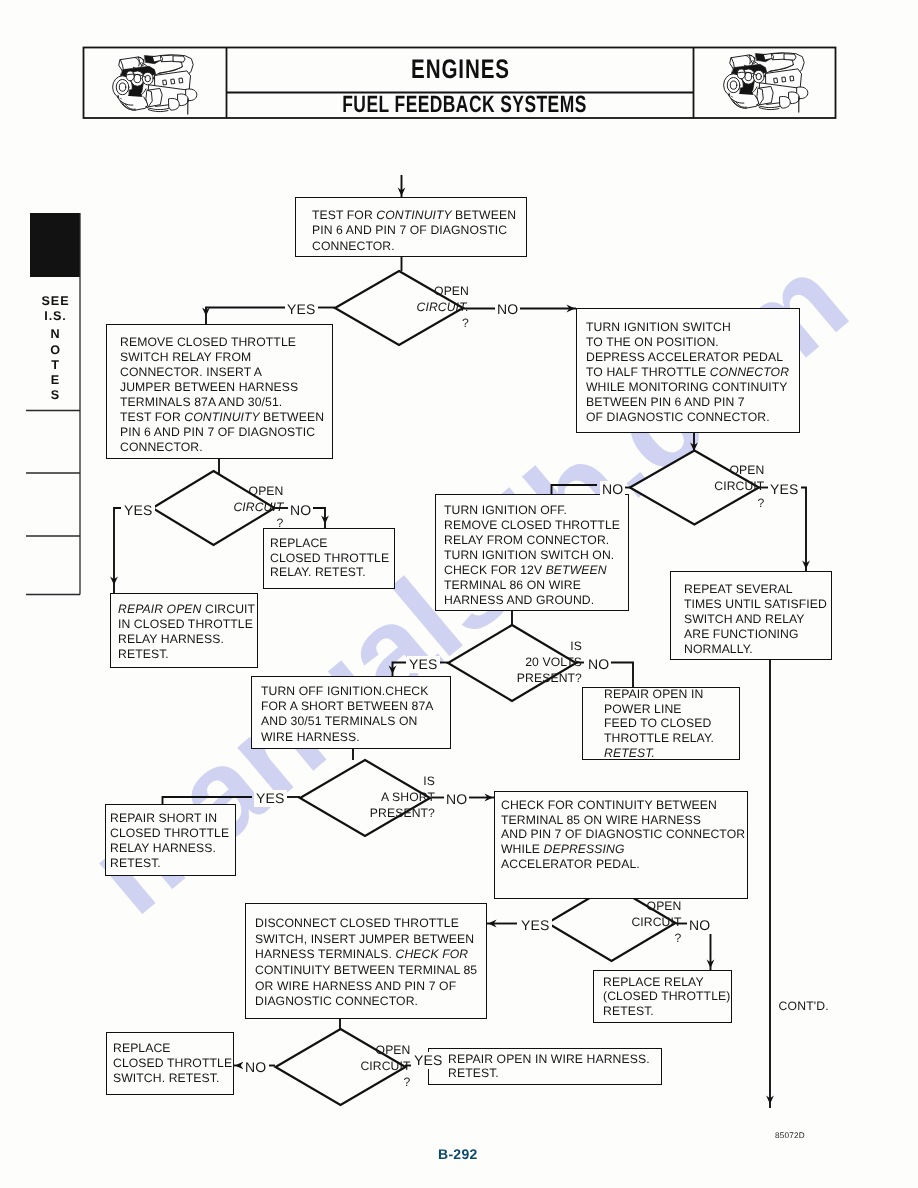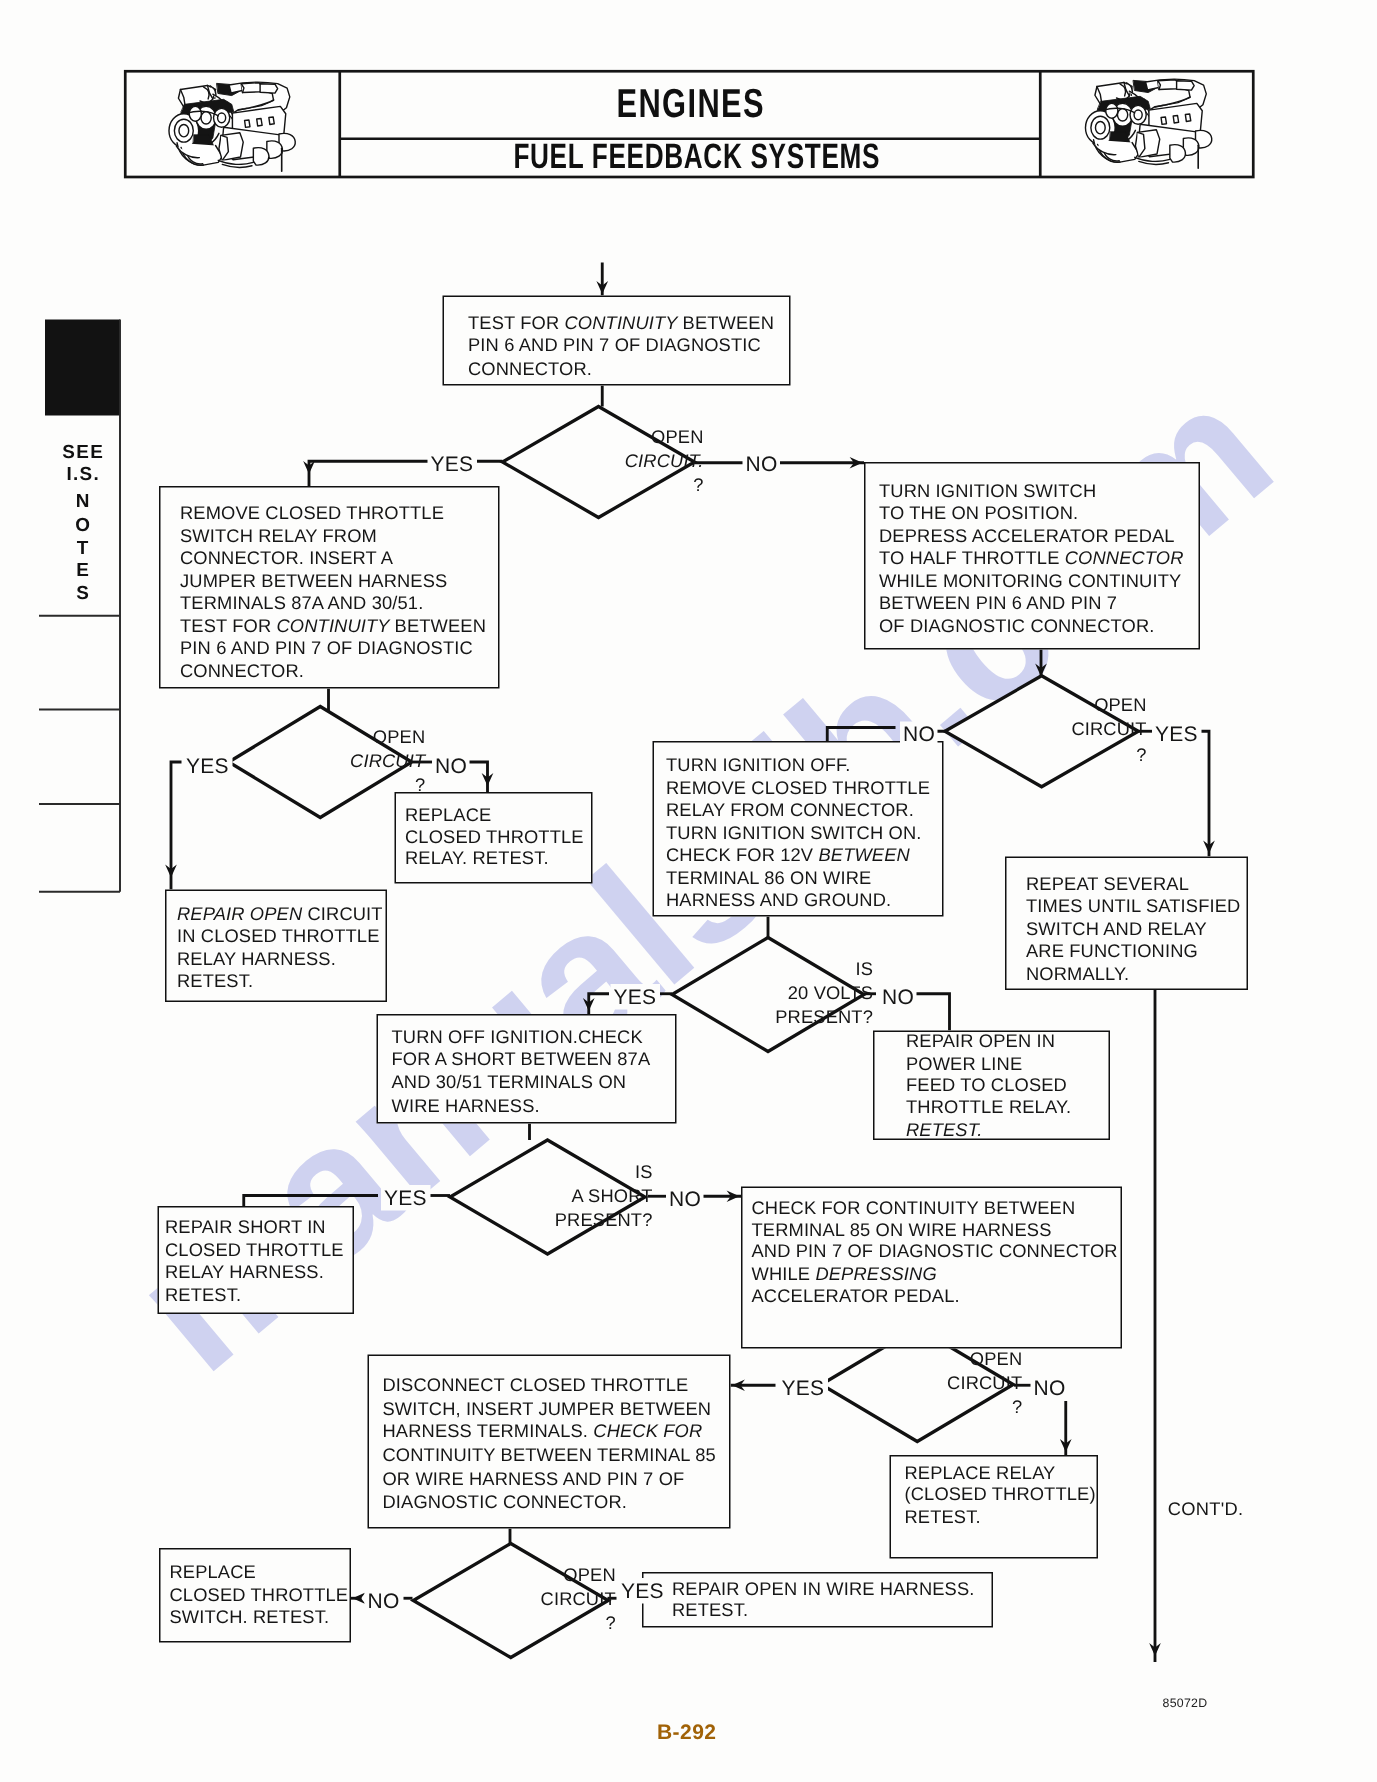--- a/index.html
+++ b/index.html
@@ -32,21 +32,21 @@
   .ftxt{position:absolute;color:#161616;white-space:nowrap;letter-spacing:.1px;}
   .ftxt i{font-style:italic;}
   .dtxt{position:absolute;color:#161616;text-align:right;white-space:nowrap;letter-spacing:.1px;}
   .dtxt i{font-style:italic;}
   .elabel{position:absolute;font-size:14px;color:#161616;white-space:nowrap;
      letter-spacing:.2px;line-height:1;background:#fdfdfc;padding:1px 2px 2px 2px;}
   .note{position:absolute;font-size:12.2px;color:#161616;text-align:center;
         line-height:14.7px;white-space:nowrap;letter-spacing:.2px;}
 
   
-  #pgnum{position:absolute;left:438px;top:1146px;font-size:14px;font-weight:bold;color:#a16207;letter-spacing:.3px;}
+  #pgnum{position:absolute;left:438px;top:1146px;font-size:14px;font-weight:bold;color:#0c4a6e;letter-spacing:.3px;}
   #figcode{position:absolute;left:775px;top:1131px;font-size:8.2px;color:#222;letter-spacing:.2px;}
 
   svg.lines{position:absolute;left:0;top:0;width:918px;height:1188px;overflow:visible;}
 </style>
 </head>
 <body>
 
 <div class="page">
 
   <svg class="wm" viewBox="0 0 918 1188">
@@ -412,21 +412,21 @@
       <div class="fbox" style="left: 245px; top: 903px; width: 242px; height: 116px;">
         <div class="ftxt" style="left: 9px; top: 12px; font-size: 12.2px; line-height: 15.68px;">
           <div>DISCONNECT CLOSED THROTTLE</div>
           <div>SWITCH, INSERT JUMPER BETWEEN</div>
           <div>HARNESS TERMINALS. <i>CHECK FOR</i></div>
           <div>CONTINUITY BETWEEN TERMINAL 85</div>
           <div>OR WIRE HARNESS AND PIN 7 OF</div>
           <div>DIAGNOSTIC CONNECTOR.</div>
         </div>
       </div>
-      <div class="fbox" style="left: 593px; top: 970px; width: 139px; height: 69px;">
+      <div class="fbox" style="left: 593px; top: 970px; width: 139px; height: 53px;">
         <div class="ftxt" style="left: 9px; top: 4px; font-size: 12.2px; line-height: 14.3px;">
           <div>REPLACE RELAY</div>
           <div>(CLOSED THROTTLE)</div>
           <div>RETEST.</div>
         </div>
       </div>
       <div class="fbox" style="left: 106px; top: 1032px; width: 128px; height: 63px;">
         <div class="ftxt" style="left: 6px; top: 8px; font-size: 12.2px; line-height: 15.1px;">
           <div>REPLACE</div>
           <div>CLOSED THROTTLE</div>

